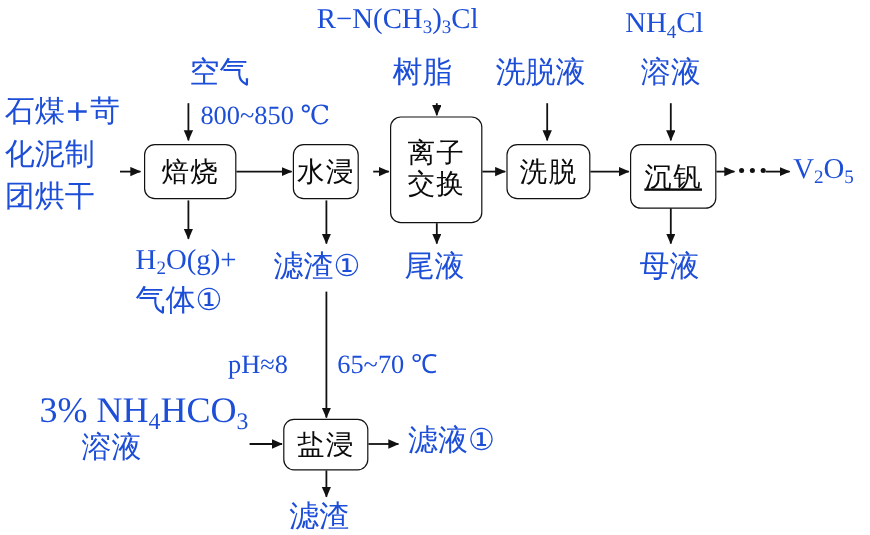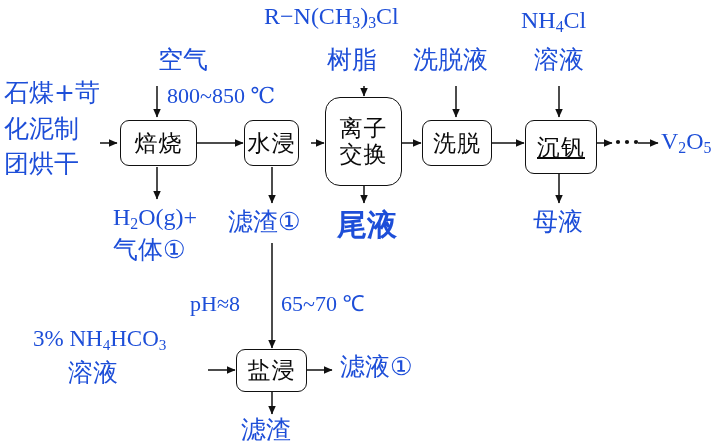--- a/index.html
+++ b/index.html
@@ -39,21 +39,20 @@
     justify-content: center;
     text-align: center;
     background: #ffffff;
     font-family: "DejaVu Sans", "Liberation Sans", sans-serif;
     color: #0a0a0a;
     letter-spacing: 1px;
   }
   .box-tall {
     flex-direction: column;
     line-height: 1.12;
-    border-radius: 15px;
   }
   svg.arrows {
     position: absolute;
     left: 0;
     top: 0;
     width: 725px;
     height: 446px;
     pointer-events: none;
   }
   sub {
@@ -168,21 +167,21 @@
   </div>
 
   <div class="lbl sci" style="left:521px; top:6px; font-size:24px;">
     <span>NH</span><sub>4</sub><span>Cl</span>
   </div>
 
   <div class="lbl cjk" style="left:534px; top:45px; font-size:25px;">
     <span>溶液</span>
   </div>
 
-  <div class="lbl sci" style="left:33px; top:325px; font-size:23px;">
+  <div class="lbl sci" style="left:33px; top:325px; font-size:30px;">
     <span>3% NH</span><sub>4</sub><span>HCO</span><sub>3</sub>
   </div>
 
   <div class="lbl cjk" style="left:68px; top:358px; font-size:25px;">
     <span>溶液</span>
   </div>
 
   <div class="lbl sci" style="left:167px; top:83px; font-size:22px;">
     <span>800~850 ℃</span>
   </div>
@@ -200,21 +199,21 @@
   </div>
 
   <div class="lbl cjk" style="left:113px; top:235px; font-size:25px;">
     <span>气体①</span>
   </div>
 
   <div class="lbl cjk" style="left:228px; top:207px; font-size:25px;">
     <span>滤渣①</span>
   </div>
 
-  <div class="lbl cjk" style="left:337px; top:207px; font-size:30px;font-weight:bold;">
+  <div class="lbl cjk" style="left:337px; top:207px; font-size:25px;">
     <span>尾液</span>
   </div>
 
   <div class="lbl cjk" style="left:533px; top:207px; font-size:25px;">
     <span>母液</span>
   </div>
 
   <div class="lbl cjk" style="left:340px; top:352px; font-size:25px;">
     <span>滤液①</span>
   </div>

